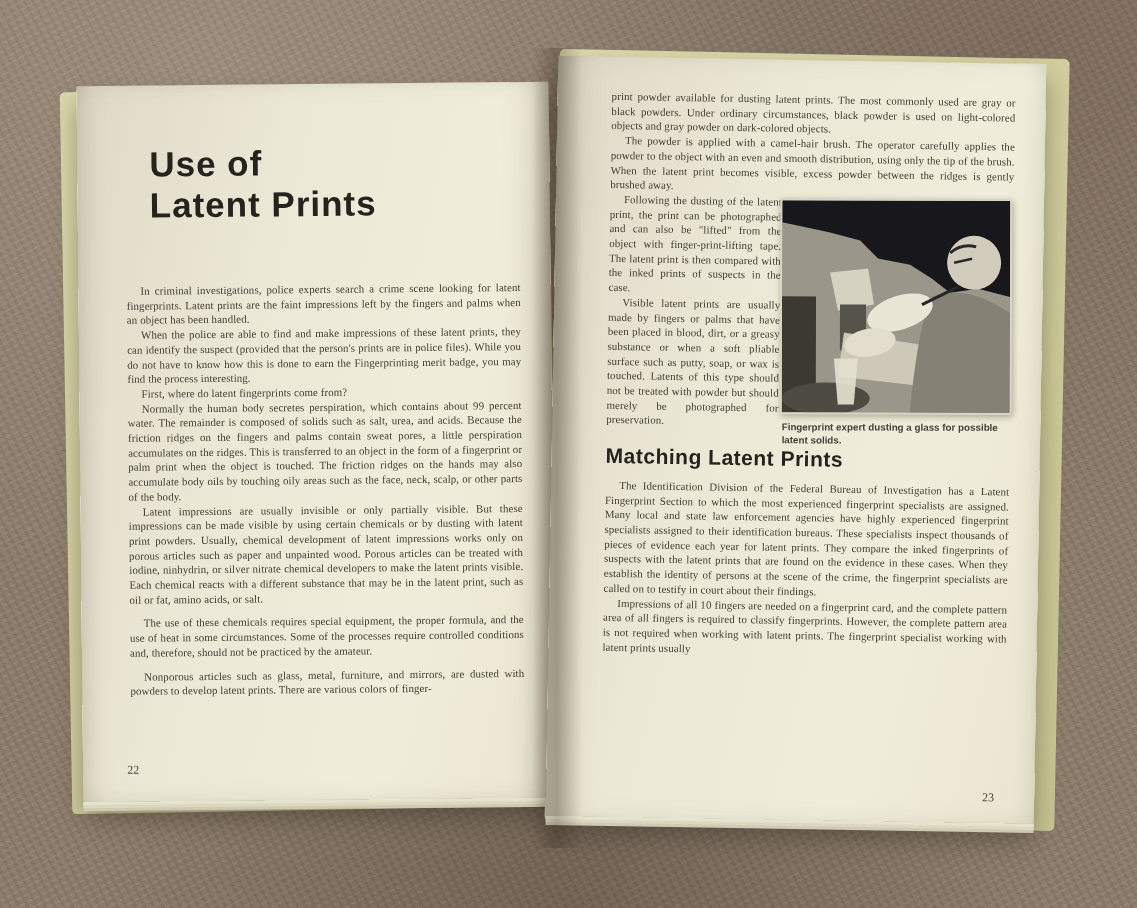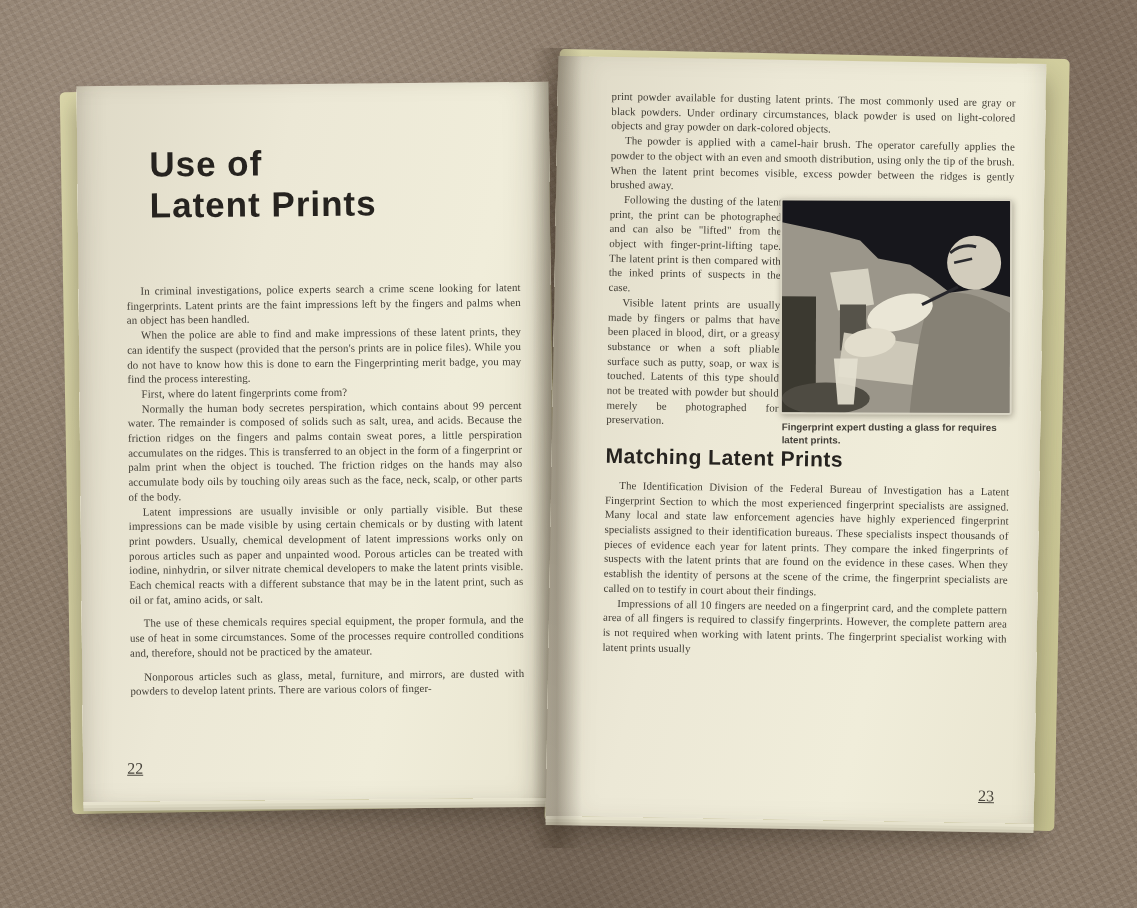--- a/index.html
+++ b/index.html
@@ -51,21 +51,21 @@
   .page-title{
     font-family:"Liberation Sans", sans-serif;font-weight:bold;
     font-size:35px;line-height:41px;letter-spacing:1px;color:#26231f;
     margin:28px 0 58px 24px;
   }
   .body-text p{
     margin:0;font-size:10.9px;line-height:14.7px;text-align:justify;
     text-indent:14px;letter-spacing:.1px;
   }
   .body-text p.noindent{text-indent:0;}
-  .pgnum{position:absolute;font-size:16px;color:#4a463e;text-decoration:underline;}
+  .pgnum{position:absolute;font-size:12px;color:#4a463e;}
   .pgnum-left{left:44px;bottom:24px;}
   .pgnum-right{right:40px;bottom:18px;margin-top:44px;}
   .photo-float{
     float:right;width:232px;margin:2px 0 4px 14px;transform:rotate(-0.8deg);
   }
   .photo-frame{
     width:228px;height:212px;background:#a9a499;border:2px solid #d9d5c4;
     border-radius:3px;box-shadow:1px 2px 6px rgba(50,40,25,.35);overflow:hidden;
   }
   .photo-frame svg{display:block;width:100%;height:100%;}
@@ -134,21 +134,21 @@
 
             <circle cx="192" cy="62" r="27" fill="#d2ccbc"></circle>
             <path d="M168,52 q12,-10 26,-6" stroke="#2a2a2e" stroke-width="3" fill="none"></path>
             <line x1="172" y1="62" x2="190" y2="58" stroke="#2a2a2e" stroke-width="2.5"></line>
 
             <ellipse cx="118" cy="112" rx="34" ry="17" fill="#eae6d6" transform="rotate(-18 118 112)"></ellipse>
             <ellipse cx="88" cy="142" rx="26" ry="14" fill="#e2ddcc" transform="rotate(-10 88 142)"></ellipse>
             <line x1="140" y1="104" x2="176" y2="86" stroke="#26262b" stroke-width="3"></line>
           </svg>
         </div>
-        <figcaption class="photo-caption">Fingerprint expert dusting a glass for requires latent prints.</figcaption>
+        <figcaption class="photo-caption">Fingerprint expert dusting a glass for possible latent solids.</figcaption>
       </figure>
 
       <p>Following the dusting of the latent print, the print can be photographed and can also be "lifted" from the object with finger-print-lifting tape. The latent print is then compared with the inked prints of suspects in the case.</p>
       <p>Visible latent prints are usually made by fingers or palms that have been placed in blood, dirt, or a greasy substance or when a soft pliable surface such as putty, soap, or wax is touched. Latents of this type should not be treated with powder but should merely be photographed for preservation.</p>
 
       <h2 class="section-heading">Matching Latent Prints</h2>
 
       <p>The Identification Division of the Federal Bureau of Investigation has a Latent Fingerprint Section to which the most experienced fingerprint specialists are assigned. Many local and state law enforcement agencies have highly experienced fingerprint specialists assigned to their identification bureaus. These specialists inspect thousands of pieces of evidence each year for latent prints. They compare the inked fingerprints of suspects with the latent prints that are found on the evidence in these cases. When they establish the identity of persons at the scene of the crime, the fingerprint specialists are called on to testify in court about their findings.</p>
       <p>Impressions of all 10 fingers are needed on a fingerprint card, and the complete pattern area of all fingers is required to classify fingerprints. However, the complete pattern area is not required when working with latent prints. The fingerprint specialist working with latent prints usually</p>
     </div>

